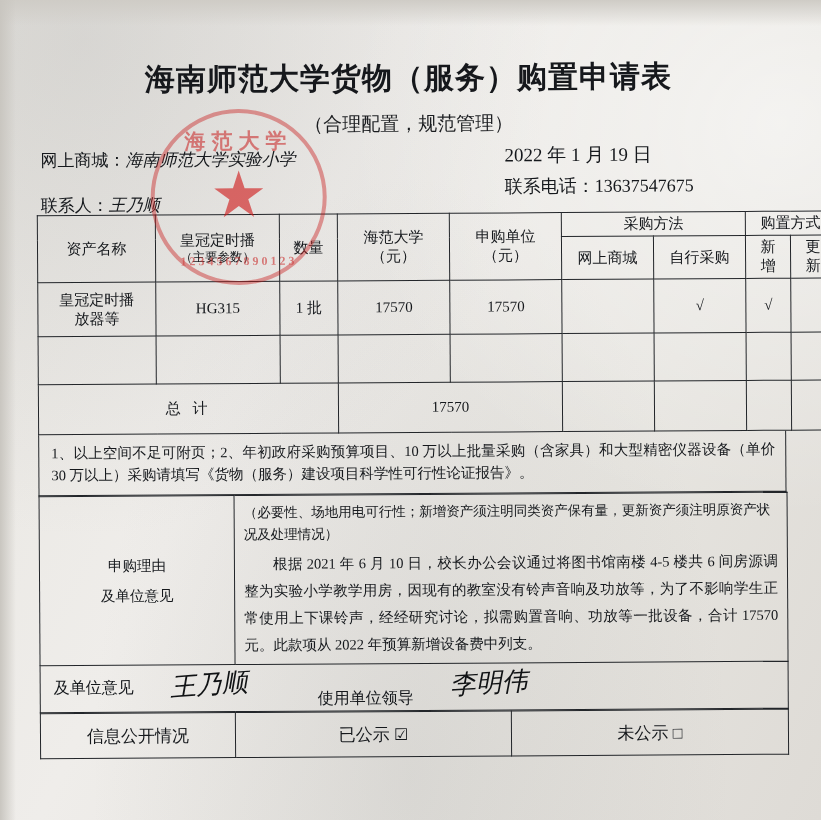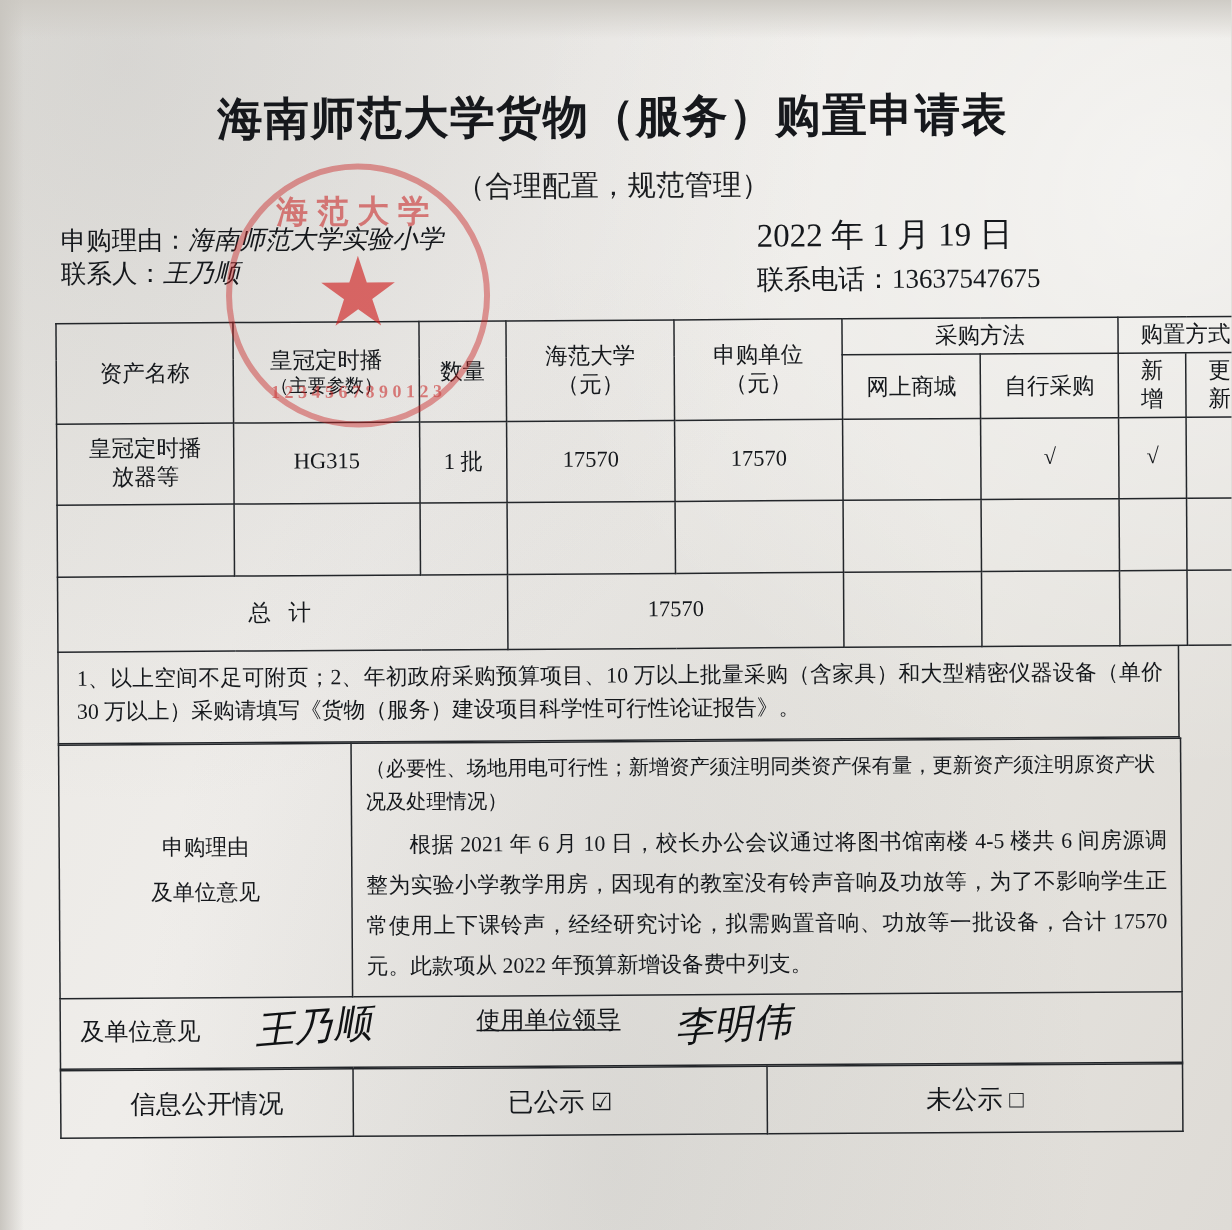--- a/index.html
+++ b/index.html
@@ -53,22 +53,22 @@
     color: #1b1d20;
   }
   .meta {
     position: relative;
     margin: 8px 36px 0 38px;
     height: 62px;
     font-size: 17px;
     color: #15181c;
   }
   .meta .row1-left { position: absolute; left: 4px; top: 2px; }
-  .meta .row1-right { position: absolute; left: 468px; top: -2px; font-size: 22px; }
-  .meta .row2-left { position: absolute; left: 4px; top: 24px; }
+  .meta .row1-right { position: absolute; left: 468px; top: -2px; font-size: 19px; }
+  .meta .row2-left { position: absolute; left: 4px; top: 47px; }
   .meta .row2-right { position: absolute; left: 468px; top: 30px; font-size: 18px; }
   .hand {
     font-family: "DejaVu Serif", serif;
     font-style: italic;
   }
 
   table.main {
     margin: 6px 36px 0 38px;
     width: 748px;
     border-collapse: collapse;
@@ -121,21 +121,21 @@
     vertical-align: middle !important;
     font-size: 18px;
     line-height: 2.1;
   }
   .reason-head { font-size: 13.5px; line-height: 1.6; }
   .reason-body { text-indent: 2em; line-height: 1.85; margin-top: 6px; text-align: justify; }
   .sign-row td { padding: 8px 9px 10px 9px; }
   .sign-wrap { position: relative; height: 34px; font-size: 16px; }
   .sign-wrap .lbl1 { position: absolute; left: 4px; top: 6px; }
   .sign-wrap .sig1 { position: absolute; left: 120px; top: -4px; font-size: 26px; color: #101214; transform: rotate(-4deg); font-family: "DejaVu Serif", serif; font-style: italic; }
-  .sign-wrap .lbl2 { position: absolute; left: 268px; top: 0; text-decoration: underline; }
+  .sign-wrap .lbl2 { position: absolute; left: 268px; top: 18px; }
   .sign-wrap .sig2 { position: absolute; left: 400px; top: -4px; font-size: 26px; color: #101214; transform: rotate(-3deg); font-family: "DejaVu Serif", serif; font-style: italic; }
 
   table.disclosure {
     margin: 0 36px 0 38px;
     width: 748px;
     border-collapse: collapse;
     table-layout: fixed;
   }
   table.disclosure td {
     border: 1px solid #23262a;
@@ -198,21 +198,21 @@
   <div class="edge-top"></div>
   <div class="edge-left"></div>
 
   <div class="content">
 
     <div class="title">海南师范大学货物（服务）购置申请表</div>
     <div class="subtitle">（合理配置，规范管理）</div>
 
     <div class="meta">
       <div class="row1-left">
-        <span>申购理由：</span><span class="hand">海南师范大学实验小学</span>
+        <span>网上商城：</span><span class="hand">海南师范大学实验小学</span>
       </div>
       <div class="row1-right">2022 年 1 月  19 日</div>
       <div class="row2-left">
         <span>联系人：</span><span class="hand">王乃顺</span>
       </div>
       <div class="row2-right">
         <span>联系电话：</span><span>13637547675</span>
       </div>
     </div>
 

